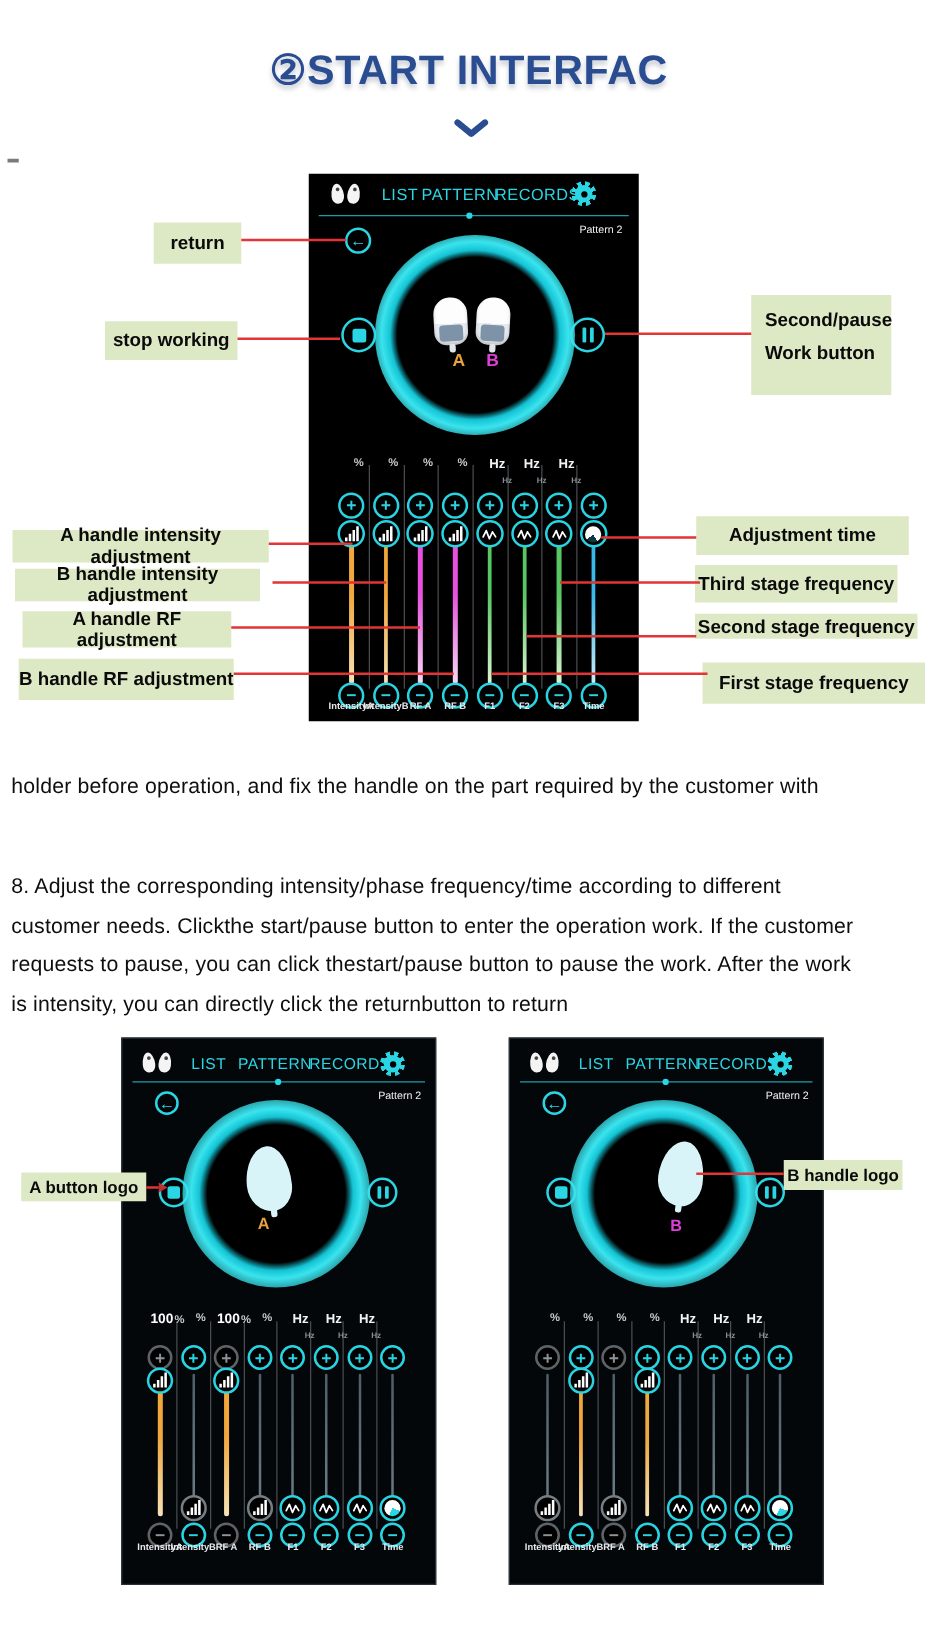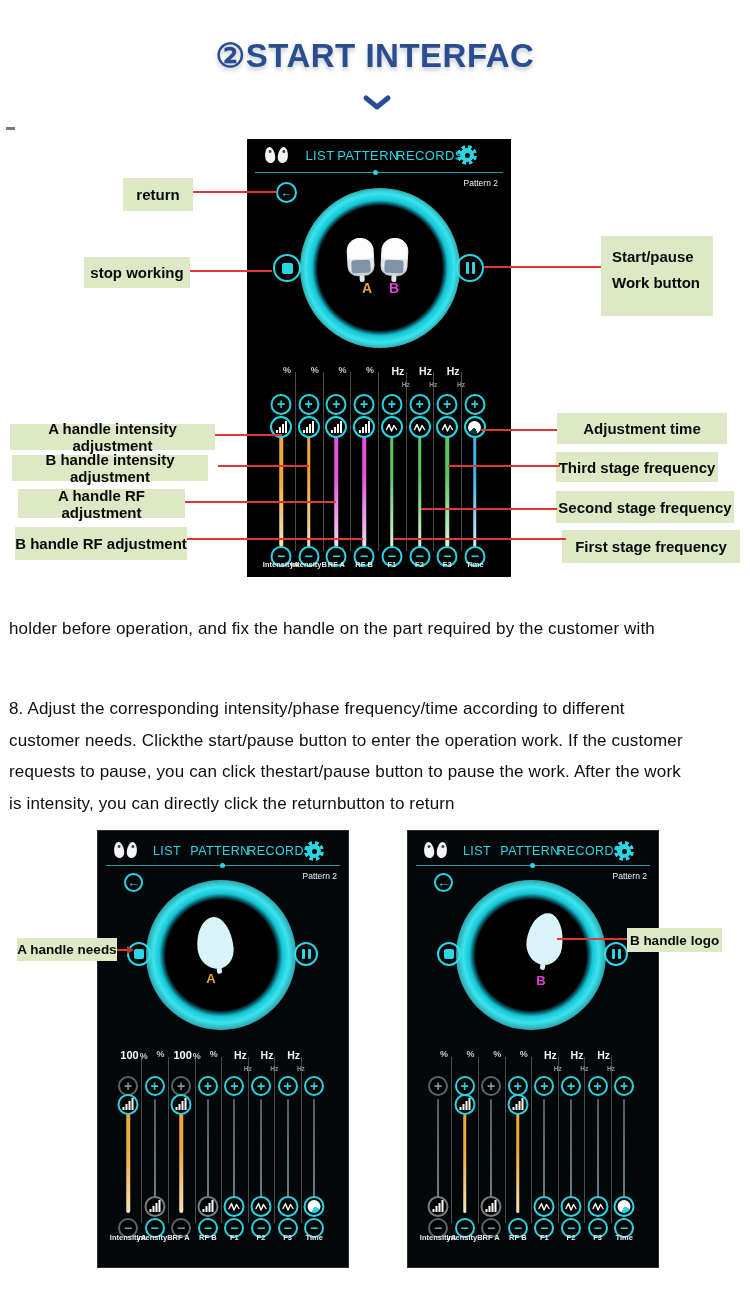--- a/index.html
+++ b/index.html
@@ -537,28 +537,28 @@
       </div>
   </div>
 
   <div class="anno" style="left:123px;top:178px;width:70px;height:33px">return</div>
   <div class="anno" style="left:84px;top:257px;width:106px;height:31px">stop working</div>
   <div class="anno" style="left:10px;top:424px;width:205px;height:26px">A handle intensity adjustment</div>
   <div class="anno" style="left:12px;top:455px;width:196px;height:26px">B handle intensity adjustment</div>
   <div class="anno" style="left:18px;top:489px;width:167px;height:29px">A handle RF adjustment</div>
   <div class="anno" style="left:15px;top:527px;width:172px;height:33px">B handle RF adjustment</div>
   <div class="anno sp" style="left:601px;top:236px;width:112px;height:80px">
-    <span>Start/pause</span>
+    <span>Second/pause</span>
     <span>Work button</span>
   </div>
   <div class="anno" style="left:557px;top:413px;width:170px;height:31px">Adjustment time</div>
   <div class="anno" style="left:556px;top:452px;width:162px;height:30px">Third stage frequency</div>
-  <div class="anno" style="left:556px;top:491px;width:178px;height:32px">Second stage frequency</div>
+  <div class="anno" style="left:556px;top:491px;width:178px;height:20px">Second stage frequency</div>
   <div class="anno" style="left:562px;top:530px;width:178px;height:33px">First stage frequency</div>
-  <div class="anno small" style="left:17px;top:938px;width:100px;height:23px">A handle needs</div>
+  <div class="anno small" style="left:17px;top:938px;width:100px;height:23px">A button logo</div>
   <div class="anno small" style="left:627px;top:928px;width:95px;height:24px">B handle logo</div>
 
   <div class="rl" style="left:193px;top:191px;width:84px"></div>
   <div class="rl" style="left:190px;top:270px;width:82px"></div>
   <div class="rl" style="left:215px;top:434px;width:67px"></div>
   <div class="rl" style="left:218px;top:465px;width:91px"></div>
   <div class="rl" style="left:185px;top:501px;width:151px"></div>
   <div class="rl" style="left:187px;top:538px;width:176px"></div>
   <div class="rl" style="left:484px;top:266px;width:117px"></div>
   <div class="rl" style="left:481px;top:429px;width:76px"></div>

